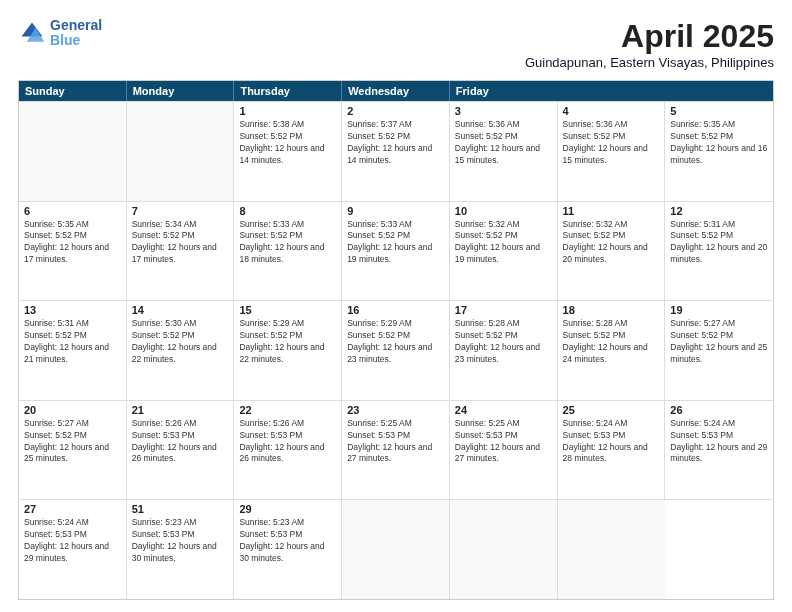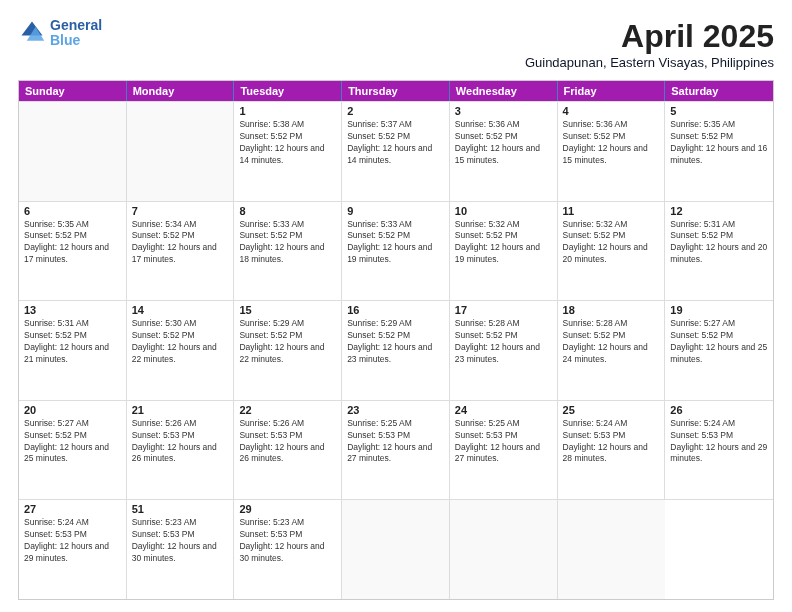--- a/index.html
+++ b/index.html
@@ -18,20 +18,21 @@
       flex-direction: column;
     }
     .header {
       display: flex;
       justify-content: space-between;
       align-items: flex-start;
       margin-bottom: 10px;
     }
     .logo {
       display: flex;
+      align-items: center;
       gap: 4px;
     }
     .logo-text {
       font-size: 14px;
       font-weight: bold;
       color: #2b5fa5;
       line-height: 1.1;
     }
     .logo-icon {
       width: 28px;
@@ -51,21 +52,21 @@
     }
     .calendar {
       flex: 1;
       display: flex;
       flex-direction: column;
       border: 1px solid #ccc;
     }
     .cal-header {
       display: grid;
       grid-template-columns: repeat(7, 1fr);
-      background: #a21caf;
+      background: #0c4a6e;
     }
     .cal-header-cell {
       color: #fff;
       font-size: 11px;
       font-weight: bold;
       padding: 4px 6px;
       border-right: 1px solid #4a7bbf;
       text-align: left;
     }
     .cal-header-cell:last-child { border-right: none; }
@@ -121,25 +122,23 @@
     <div class="title-block">
       <div class="month-title">April 2025</div>
       <div class="location">Guindapunan, Eastern Visayas, Philippines</div>
     </div>
   </div>
 
   <div class="calendar">
     <div class="cal-header" id="cal-header">
         <div class="cal-header-cell">Sunday</div>
         <div class="cal-header-cell">Monday</div>
-        <div class="cal-header-cell">Tuesday</div>
         <div class="cal-header-cell">Thursday</div>
         <div class="cal-header-cell">Wednesday</div>
         <div class="cal-header-cell">Friday</div>
-        <div class="cal-header-cell">Saturday</div>
       </div>
     <div class="cal-body" id="cal-body">
         <div class="cal-row">
           <div class="cal-cell empty"></div>
           <div class="cal-cell empty"></div>
           <div class="cal-cell">
             <span class="cell-day">1</span>
             <div class="cell-info">Sunrise: 5:38 AM<br>Sunset: 5:52 PM<br>Daylight: 12 hours and 14 minutes.</div>
           </div>
           <div class="cal-cell">

